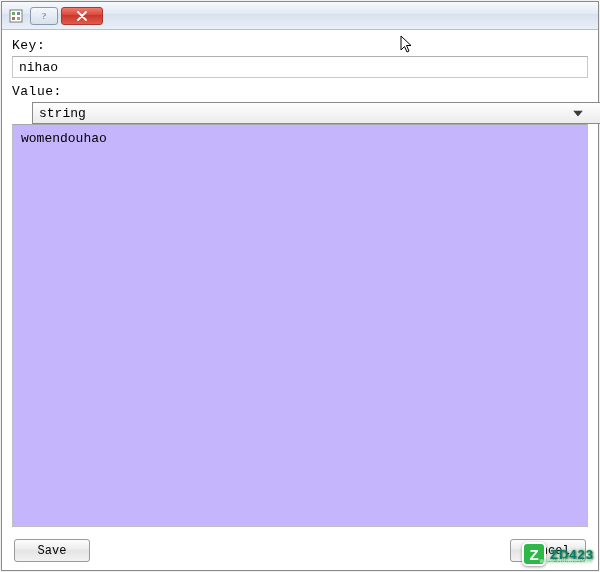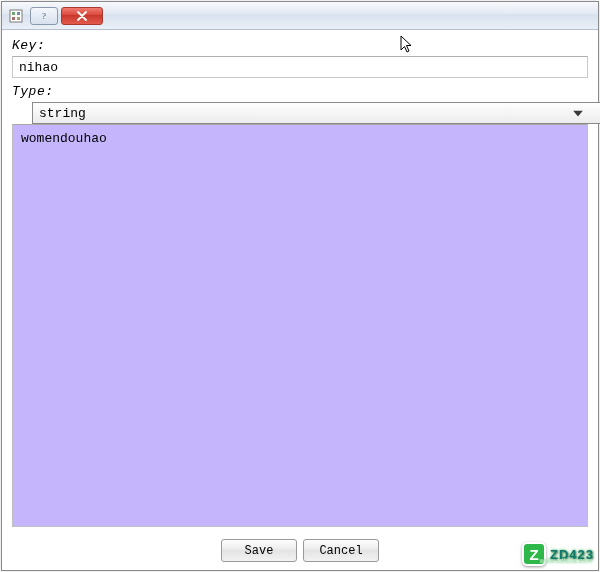--- a/index.html
+++ b/index.html
@@ -73,21 +73,20 @@
     flex: 1;
     padding: 6px 10px 0 10px;
     display: flex;
     flex-direction: column;
     font-family: "Consolas","Courier New",monospace;
   }
   .lbl {
     margin: 2px 0 3px 0;
     color: #000;
     letter-spacing: 0.5px;
-    font-style: italic;
   }
   .text-input {
     width: 100%;
     height: 22px;
     border: 1px solid #c8c8c8;
     border-top-color: #b0b0b0;
     background: #fff;
     padding: 6px 6px;
     font-family: "Consolas","Courier New",monospace;
     font-size: 13px;
@@ -127,21 +126,21 @@
     background: #c4b5fd;
     padding: 6px 8px;
     font-family: "Consolas","Courier New",monospace;
     font-size: 13px;
     color: #000;
     resize: none;
     margin-bottom: 8px;
   }
   .button-row {
     display: flex;
-    justify-content: center;
+    justify-content: space-between;
     gap: 6px;
     padding: 4px 2px 8px 2px;
   }
   .dlg-btn {
     min-width: 76px;
     height: 23px;
     border: 1px solid #9a9a9a;
     border-radius: 3px;
     background: linear-gradient(to bottom, #fdfdfd 0%, #ececec 45%, #e3e3e3 46%, #f2f2f2 100%);
     font-family: "Consolas","Courier New",monospace;
@@ -223,21 +222,21 @@
         </svg>
       </div>
     </div>
   </div>
 
   <div class="content">
 
     <div class="lbl">Key:</div>
     <input class="text-input" type="text" value="nihao" style="">
 
-    <div class="lbl" style="margin-top:6px;">Type:</div>
+    <div class="lbl" style="margin-top:6px;">Value:</div>
     <div class="select-wrap">
       <input class="select-input" type="text" readonly="" value="string" style="">
       <span class="select-arrow">
         <svg width="10" height="6" viewBox="0 0 10 6">
             <path d="M0 0 L5 6 L10 0 Z" fill="#3a3a3a"></path>
           </svg>
       </span>
     </div>
 
     <textarea class="value-box" style="">womendouhao</textarea>

